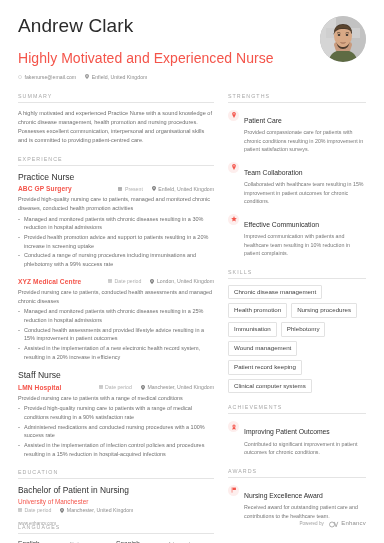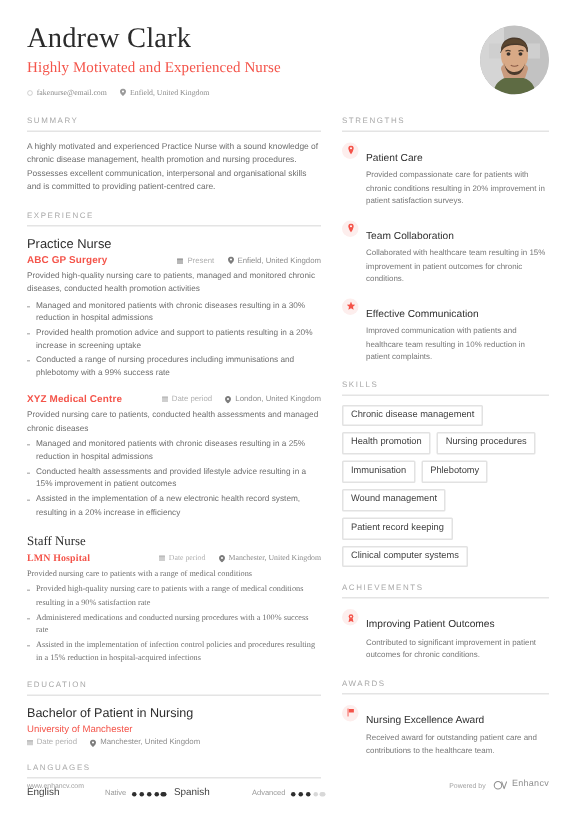--- a/index.html
+++ b/index.html
@@ -6,28 +6,28 @@
   html, body {
     width: 384px; height: 543px;
     background: #ffffff;
     font-family: "Liberation Sans", sans-serif;
     color: #3a3a3a;
     overflow: hidden;
   }
   .page { position: relative; width: 384px; height: 543px; padding: 0 18px; }
 
   
-  .header { display: flex; align-items: center; padding-top: 16px; font-family: Liberation Serif, serif; }
+  .header { display: flex; align-items: flex-start; padding-top: 16px; }
   .header-text { flex: 1; min-width: 0; }
   .name {
     font-size: 19px; font-weight: 400; color: #2b2b2b;
     letter-spacing: .1px; line-height: 1.1;
   }
   .role {
-    font-size: 10px; color: #f4544a; margin-top: 3px;
+    font-size: 14px; color: #f4544a; margin-top: 13px;
     font-weight: 400; letter-spacing: .05px;
   }
   .contact-row {
     display: flex; align-items: center; gap: 9px;
     margin-top: 8px; font-size: 5.2px; color: #8d8d8d;
   }
   .contact-item { display: flex; align-items: center; gap: 2.5px; }
   .contact-item svg { display: block; }
   .avatar {
     width: 46px; height: 46px; border-radius: 50%;
@@ -45,21 +45,21 @@
     font-size: 5.3px; letter-spacing: 1.05px; color: #a8a8a8;
     text-transform: uppercase; padding-bottom: 3px;
     border-bottom: 1px solid #e4e4e4; margin-bottom: 6px;
   }
   .sec { margin-bottom: 11px; }
 
   .body-text { font-size: 5.6px; line-height: 1.62; color: #6f6f6f; }
 
   
   .job { margin-bottom: 9px; }
-  .job:last-child { margin-bottom: 0; font-family: Liberation Serif, serif; }
+  .job:last-child { margin-bottom: 0; }
   .job-title { font-size: 8.6px; color: #2f2f2f; font-weight: 400; line-height: 1.25; }
   .job-meta-row {
     display: flex; align-items: center; margin-top: 2.5px; gap: 0;
   }
   .job-company { font-size: 6.6px; color: #f4544a; font-weight: 700; letter-spacing: .1px; }
   .job-meta { display: flex; align-items: center; gap: 2.5px; font-size: 5.2px; color: #b0b0b0; }
   .job-meta.period { margin-left: auto; }
   .job-meta.loc { margin-left: 9px; color: #8d8d8d; }
   .job-meta svg { display: block; flex: 0 0 auto; }
   .job-desc { font-size: 5.5px; line-height: 1.58; color: #6f6f6f; margin-top: 3px; }

